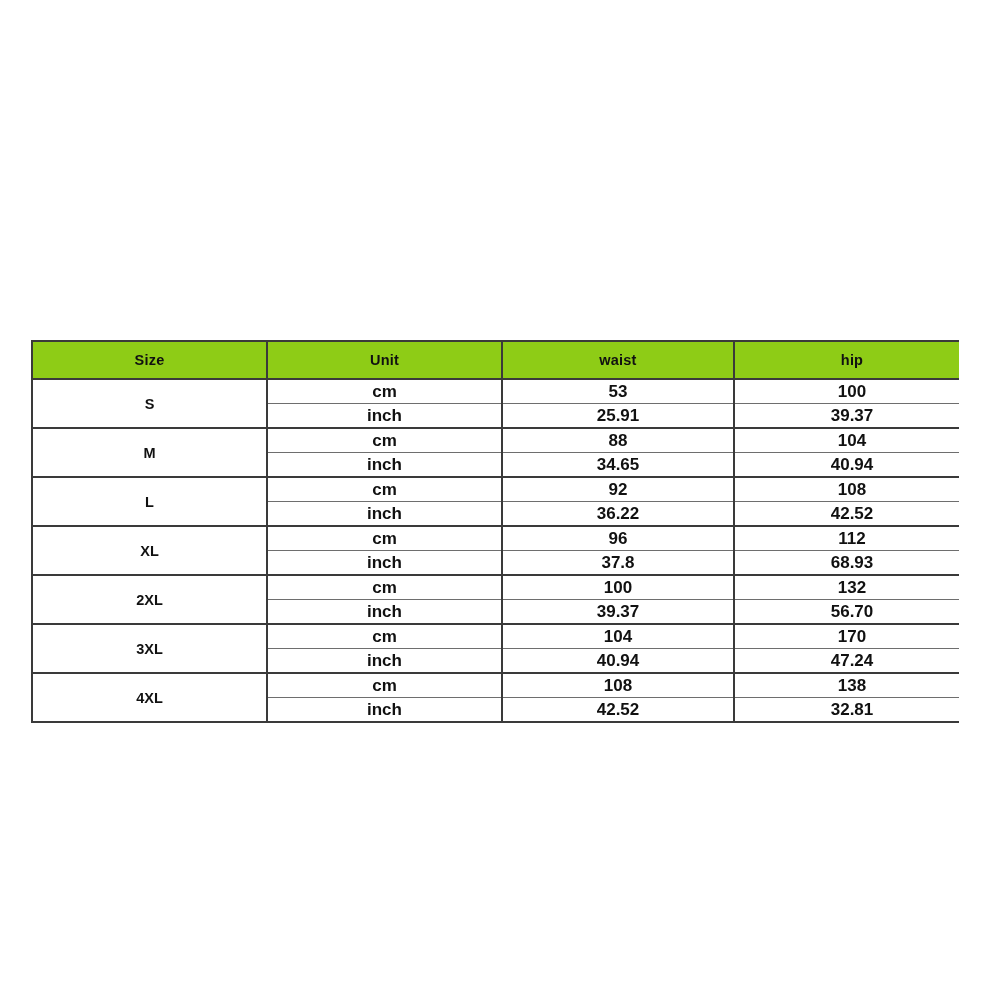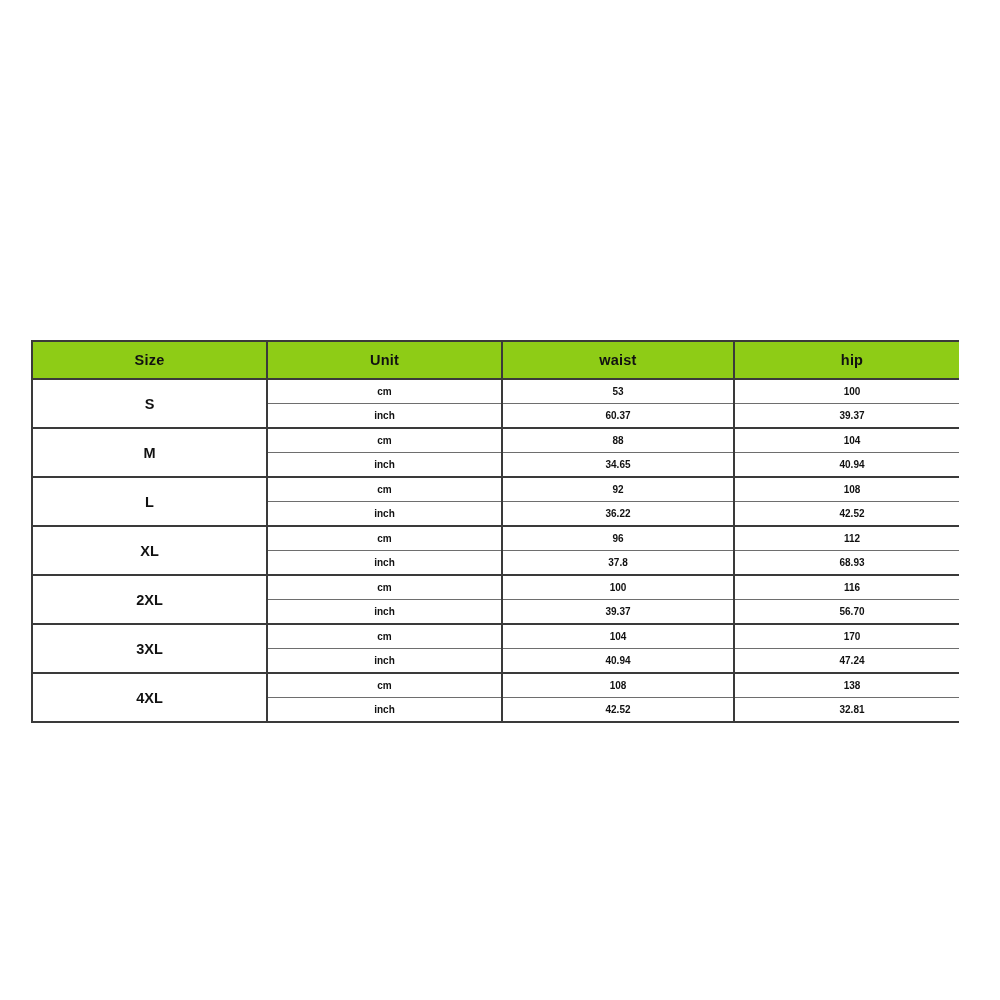--- a/index.html
+++ b/index.html
@@ -49,21 +49,21 @@
     border-left: 2px solid #3a3a3a;
     border-right: 2px solid #3a3a3a;
     border-top: 2px solid #3a3a3a;
     border-bottom: 2px solid #3a3a3a;
     letter-spacing: 0.2px;
   }
 
   
   table.size-chart tbody td {
     color: #111111;
-    font-size: 10px;
+    font-size: 17px;
     font-weight: bold;
     text-align: center;
     height: 23px;
     padding: 0;
     background: #ffffff;
     border-left: 2px solid #3a3a3a;
     border-right: 2px solid #3a3a3a;
     border-bottom: 1px solid #6e6e6e;
     border-top: 0;
   }
@@ -104,21 +104,21 @@
       </thead>
       <tbody id="size-chart-body">
           <tr>
             <td class="size-cell" rowspan="2">S</td>
             <td>cm</td>
             <td>53</td>
             <td>100</td>
           </tr>
           <tr class="group-end">
             <td>inch</td>
-            <td>60.37</td>
+            <td>25.91</td>
             <td>39.37</td>
           </tr>
           <tr>
             <td class="size-cell" rowspan="2">M</td>
             <td>cm</td>
             <td>88</td>
             <td>104</td>
           </tr>
           <tr class="group-end">
             <td>inch</td>
@@ -144,21 +144,21 @@
           </tr>
           <tr class="group-end">
             <td>inch</td>
             <td>37.8</td>
             <td>68.93</td>
           </tr>
           <tr>
             <td class="size-cell" rowspan="2">2XL</td>
             <td>cm</td>
             <td>100</td>
-            <td>116</td>
+            <td>132</td>
           </tr>
           <tr class="group-end">
             <td>inch</td>
             <td>39.37</td>
             <td>56.70</td>
           </tr>
           <tr>
             <td class="size-cell" rowspan="2">3XL</td>
             <td>cm</td>
             <td>104</td>

